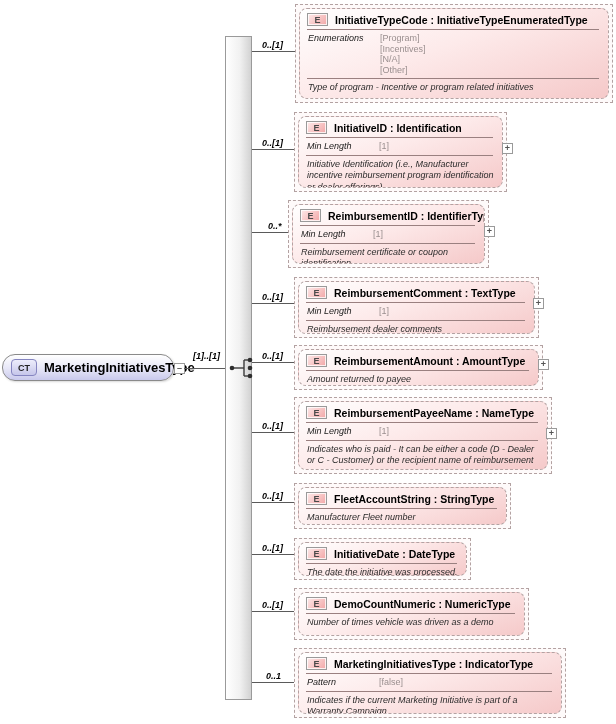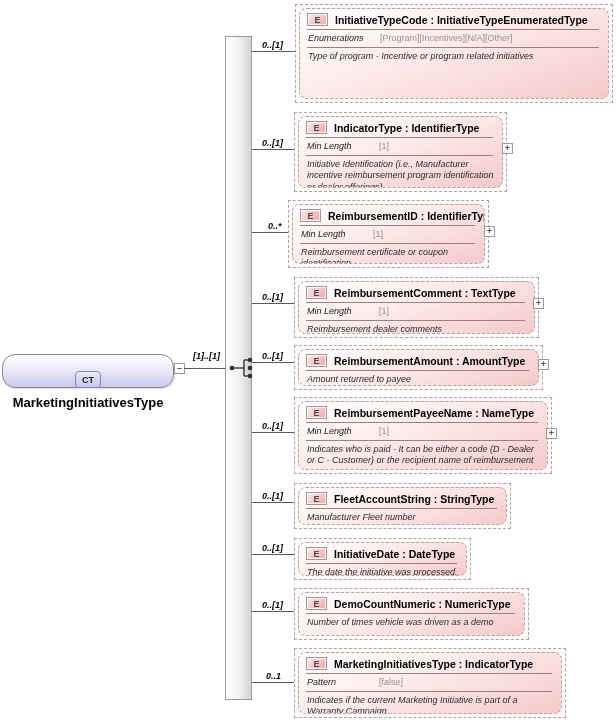--- a/index.html
+++ b/index.html
@@ -13,22 +13,22 @@
 
   
   .bar{position:absolute;left:225px;top:36px;width:27px;height:664px;
        box-sizing:border-box;border:1px solid #9a9a9a;
        background:linear-gradient(to right,#ffffff 0%,#f1f1f1 55%,#d2d2d2 100%);}
   .seqicon{position:absolute;left:228px;top:355px;}
 
   
   .ct{position:absolute;left:2px;top:354px;width:172px;height:27px;box-sizing:border-box;
       border:1px solid #8a8a8a;border-radius:13px;display:flex;align-items:center;gap:7px;
-      padding:16px 8px;background:linear-gradient(to bottom,#ffffff 0%,#e6e6f7 55%,#c9c9ec 100%);
-      box-shadow:1px 1px 2px rgba(0,0,0,0.15);flex-direction:column;}
+      padding:4px 8px;background:linear-gradient(to bottom,#ffffff 0%,#e6e6f7 55%,#c9c9ec 100%);
+      box-shadow:1px 1px 2px rgba(0,0,0,0.15);}
   .ctbadge{width:24px;height:15px;flex:0 0 auto;border:1px solid #8585c0;border-radius:4px;
       background:linear-gradient(to bottom,#ededfb,#c6c6ea);font-size:9px;font-weight:bold;
       color:#222;display:flex;align-items:center;justify-content:center;}
   .ctname{font-size:13px;font-weight:bold;color:#000;white-space:nowrap;}
   .togglebox{position:absolute;width:11px;height:11px;box-sizing:border-box;
       border:1px solid #9a9a9a;background:#ffffff;color:#555;font-size:9px;line-height:9px;
       text-align:center;font-weight:bold;}
 
   
   .ebox{position:absolute;box-sizing:border-box;background:#fefafa;
@@ -39,21 +39,21 @@
   .ehead{display:flex;align-items:center;gap:7px;padding:1px 0 2px 0;}
   .eicon{width:21px;height:13px;flex:0 0 auto;box-sizing:border-box;border:1px solid #9a9a9a;
         background:linear-gradient(135deg,#fdeaea 0%,#f2a6a6 100%);
         box-shadow:inset 0 0 0 1px rgba(255,255,255,0.8);
         font-size:9px;font-weight:bold;color:#4a4a4a;
         display:flex;align-items:center;justify-content:center;}
   .ename{font-size:10.5px;font-weight:bold;color:#000;white-space:nowrap;}
   .sep{border:0;border-top:1px solid #9a8080;margin:1px 2px 2px 0;}
   .facet{display:flex;gap:16px;font-size:9px;padding:1px 0 2px 1px;}
   .flabel{font-style:italic;color:#1a1a1a;min-width:56px;}
-  .fvals{color:#9a8f8f;display:flex;line-height:1.18;}
+  .fvals{color:#9a8f8f;display:flex;flex-direction:column;line-height:1.18;}
   .desc{font-style:italic;font-size:9px;color:#2b2b2b;line-height:1.28;padding:1px 0 0 1px;}
 </style>
 </head>
 <body>
 
 <div class="canvas">
 
   <div class="ct">
     <span class="ctbadge">CT</span>
     <span class="ctname">MarketingInitiativesType</span>
@@ -114,21 +114,21 @@
       </div>
       <hr class="sep">
       <div class="desc" style="max-width:230px;">Type of program - Incentive or program related initiatives</div>
     </div>
   </div>
 
   <div class="ebox" style="left:294px;top:112px;width:213px;height:80px;">
     <div class="inner">
       <div class="ehead">
         <span class="eicon">E</span>
-        <span class="ename">IndicatorType : IdentifierType</span>
+        <span class="ename">InitiativeID : Identification</span>
       </div>
       <hr class="sep">
       <div class="facet">
         <span class="flabel">Min Length</span>
         <span class="fvals">
             <span>[1]</span>
           </span>
       </div>
       <hr class="sep">
       <div class="desc">Initiative Identification (i.e., Manufacturer incentive reimbursement program identification or dealer offerings)</div>

